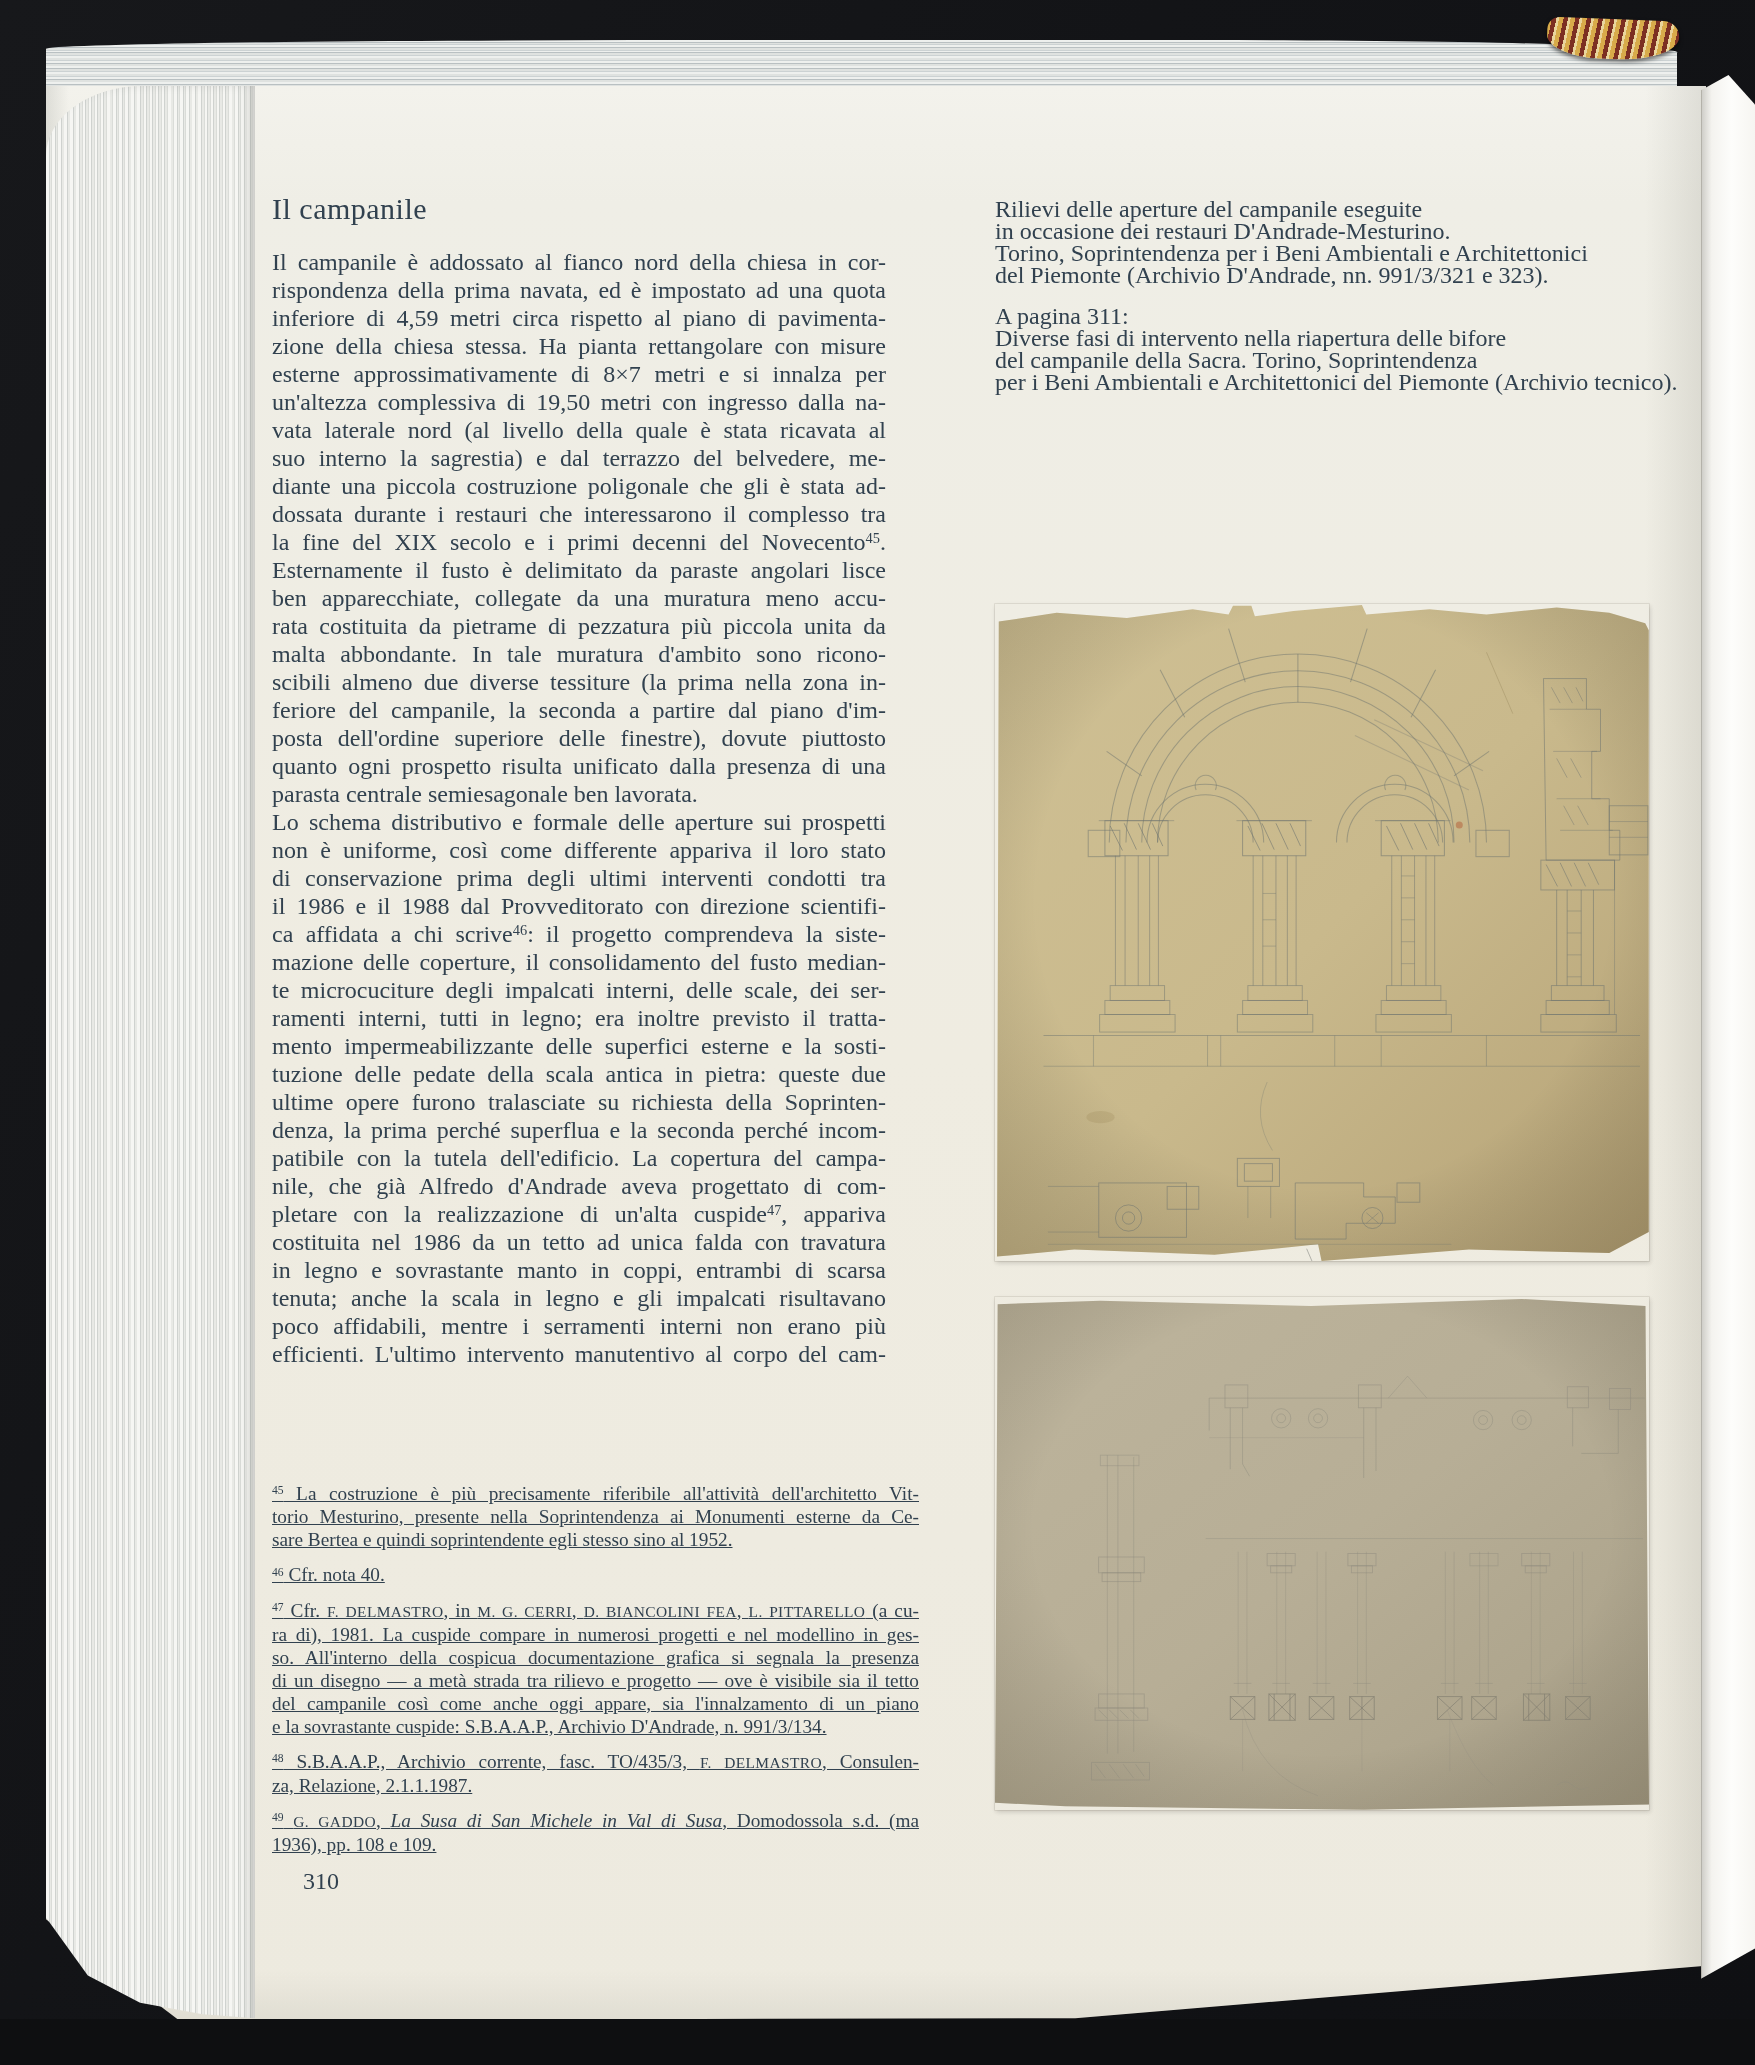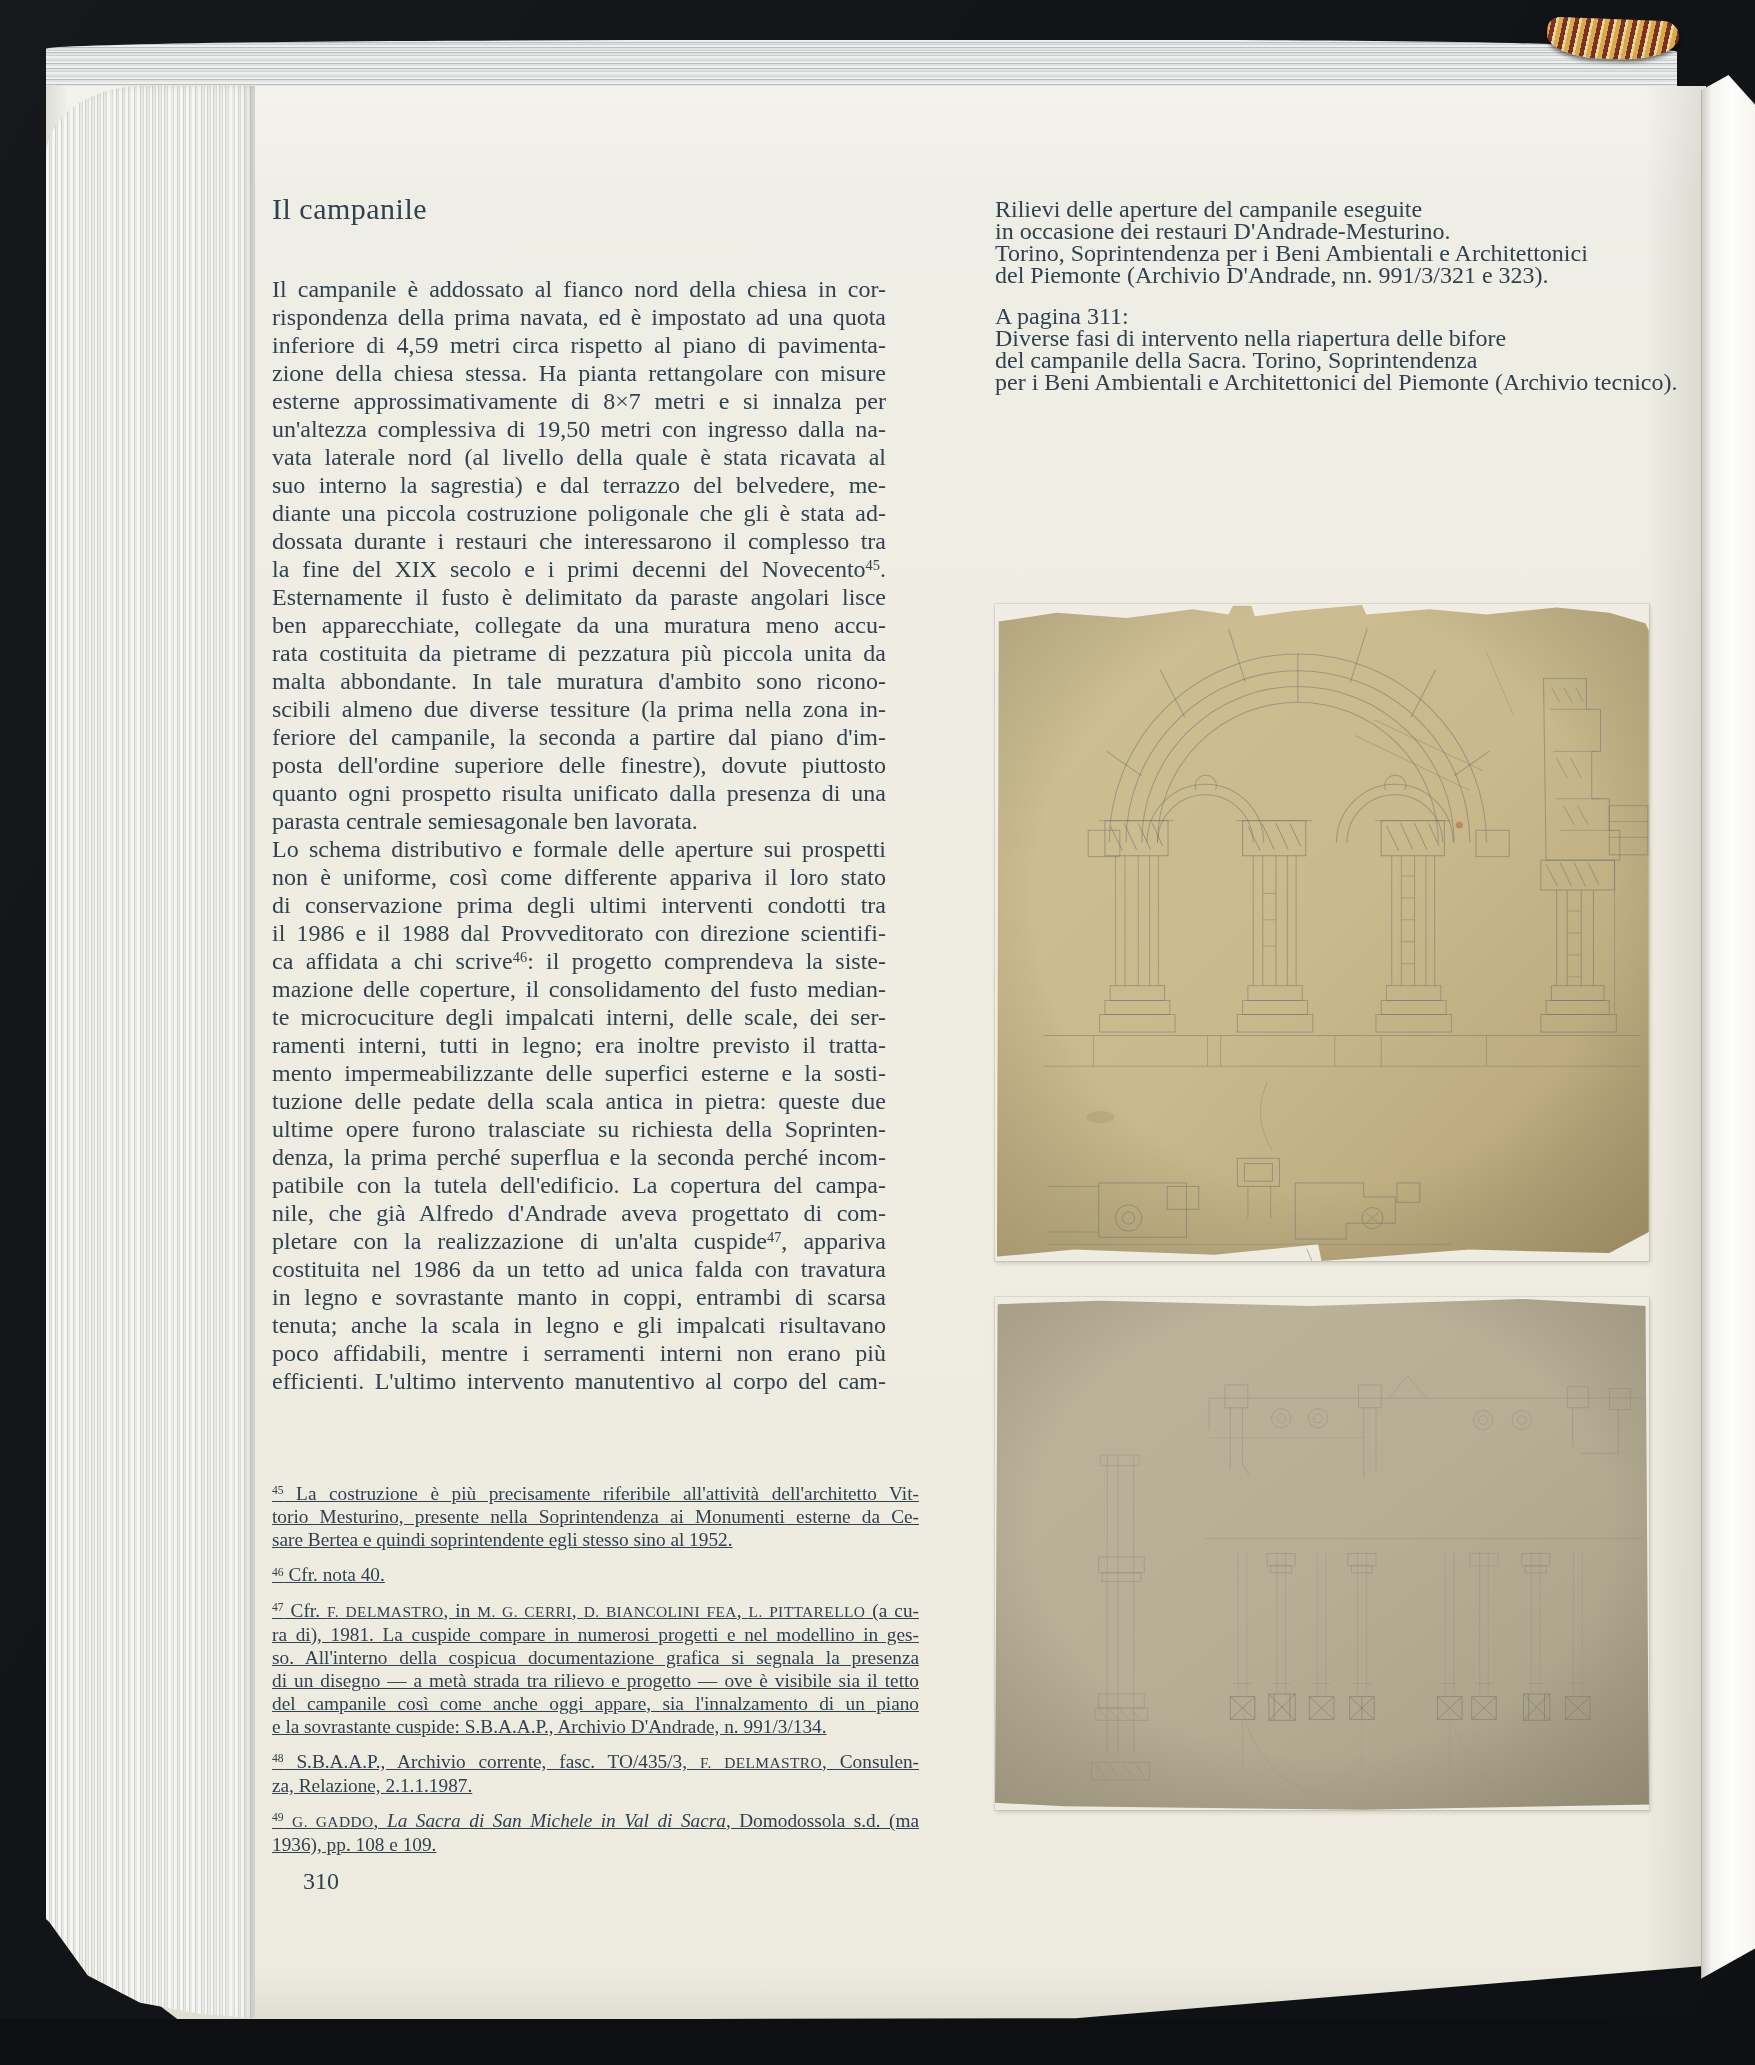--- a/index.html
+++ b/index.html
@@ -29,21 +29,21 @@
     border-top-left-radius:97px 70px;
     box-shadow:inset -8.8px 0 14px -7px rgba(60,60,55,.35);
     clip-path:polygon(0 0,100% 0,100% 99.8%,75% 99.6%,45% 99%,20% 97.6%,0 94.6%);}
   .page-curl{position:absolute;left:1701px;top:75px;width:54px;height:1919px;
     background:linear-gradient(90deg,#cfcec9 0,#f4f3ef 18%,#fdfdfb 55%,#f6f5f1 100%);
     border-left:0.9px solid #b4b2aa;
     clip-path:polygon(0 0.8%,50% 0,100% 1.6%,100% 97.6%,0 99.2%);}
   
   .ink{color:#31414f;}
   .page-title{position:absolute;left:272px;top:192px;font-size:30px;line-height:1.1;letter-spacing:0.5px;}
-  .body-col{position:absolute;left:272px;top:248px;width:614px;font-size:24px;line-height:28px;margin-top:27px;}
+  .body-col{position:absolute;left:272px;top:248px;width:614px;font-size:24px;line-height:28px;}
   .bline{text-align:justify;text-align-last:justify;text-justify:inter-word;white-space:normal;}
   .bline.flush{text-align-last:left;}
   sup{font-size:.6em;vertical-align:baseline;position:relative;top:-.5em;line-height:0;}
   .sc{font-size:.8em;letter-spacing:0.4px;}
   .cap{position:absolute;left:995px;width:685px;font-size:24px;line-height:22px;}
   .cap-top{top:198px;}
   .cap-next{top:305px;}
   .footnotes{position:absolute;left:272px;top:1482px;width:647px;font-size:19.3px;line-height:23px;}
   .fn{margin-bottom:12.3px;}
   .fline{text-align:justify;text-align-last:justify;text-decoration:underline;}
@@ -346,20 +346,20 @@
         <div class="fline">so. All'interno della cospicua documentazione grafica si segnala la presenza</div>
         <div class="fline">di un disegno — a metà strada tra rilievo e progetto — ove è visibile sia il tetto</div>
         <div class="fline">del campanile così come anche oggi appare, sia l'innalzamento di un piano</div>
         <div class="fline flush">e la sovrastante cuspide: S.B.A.A.P., Archivio D'Andrade, n. 991/3/134.</div>
       </div>
       <div class="fn">
         <div class="fline"><sup>48</sup> S.B.A.A.P., Archivio corrente, fasc. TO/435/3, <span class="sc">F. DELMASTRO</span>, Consulen-</div>
         <div class="fline flush">za, Relazione, 2.1.1.1987.</div>
       </div>
       <div class="fn">
-        <div class="fline"><sup>49</sup> <span class="sc">G. GADDO</span>, <i>La Sacra di San Michele in Val di Sacra</i>, Domodossola s.d. (ma</div>
+        <div class="fline"><sup>49</sup> <span class="sc">G. GADDO</span>, <i>La Susa di San Michele in Val di Susa</i>, Domodossola s.d. (ma</div>
         <div class="fline flush">1936), pp. 108 e 109.</div>
       </div>
     </div>
   <div class="page-number ink">310</div>
 
 </div>
 
 
 </body></html>

